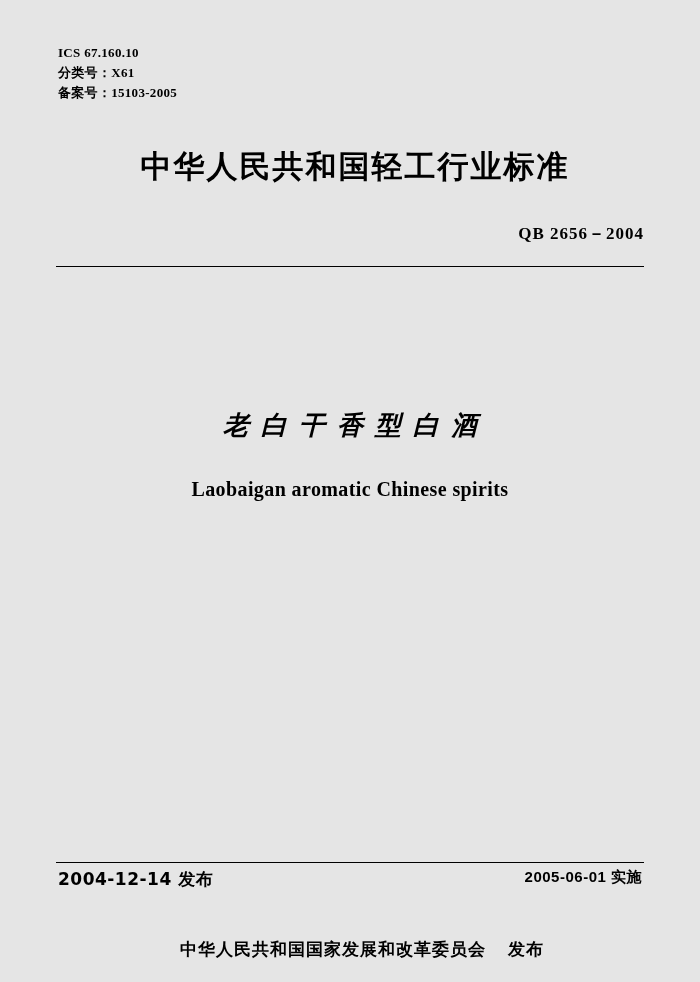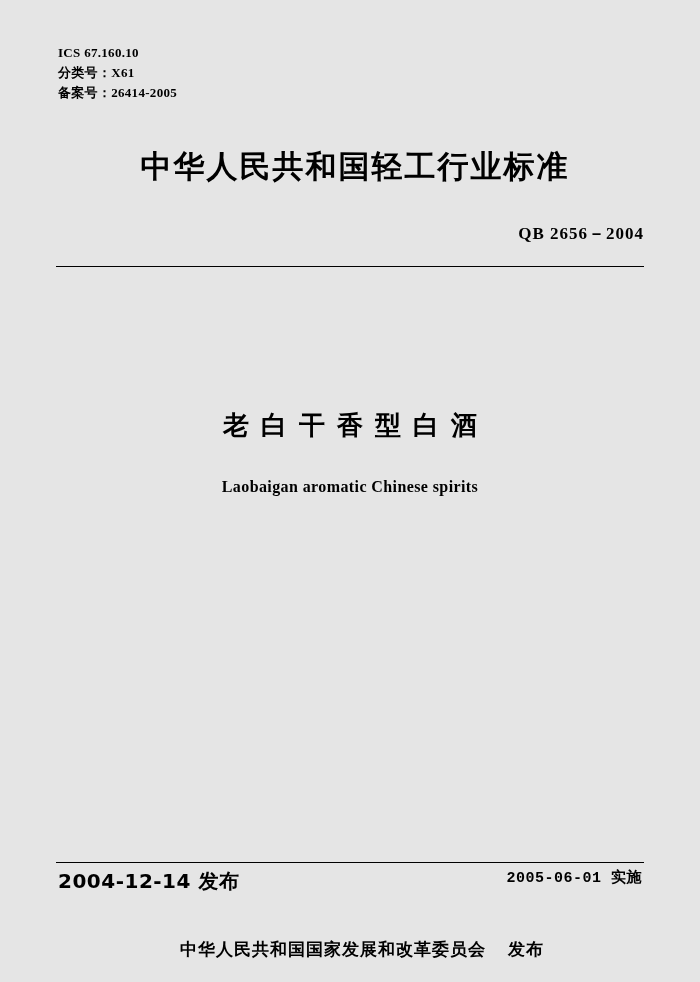--- a/index.html
+++ b/index.html
@@ -87,55 +87,56 @@
   .doc-title-cn {
     position: absolute;
     left: 0; right: 0;
     top: 408px;
     text-align: center;
     font-family: "DejaVu Sans", sans-serif;
     font-weight: bold;
     font-size: 26px;
     letter-spacing: 12px;
     text-indent: 12px;
+    font-style: italic;
   }
   .doc-title-en {
     position: absolute;
     left: 0; right: 0;
     top: 478px;
     text-align: center;
     font-family: "Liberation Serif", serif;
     font-weight: bold;
-    font-size: 16px;
+    font-size: 20px;
     letter-spacing: 0.4px;
   }
 
   
   .footer-rule {
     position: absolute;
     left: 56px;
     width: 588px;
     top: 862px;
     height: 0;
     border-top: 1.6px solid #000;
   }
   .issue-date {
     position: absolute;
     left: 58px;
     top: 868px;
     font-family: "DejaVu Sans", sans-serif;
     font-weight: bold;
-    font-size: 20px;
+    font-size: 17px;
     letter-spacing: 0.5px;
   }
   .effective-date {
     position: absolute;
     right: 58px;
     top: 868px;
-    font-family: Liberation Mono, monospace;
+    font-family: Liberation Sans, sans-serif;
     font-weight: bold;
     font-size: 15px;
     letter-spacing: 0.5px;
     text-align: right;
     margin-left: 19px;
   }
   .issuer {
     position: absolute;
     left: 0; right: 0;
     top: 938px;
@@ -149,21 +150,21 @@
   .issuer .gap { display: inline-block; width: 22px; }
 </style>
 </head>
 <body>
 
 <div class="page">
 
   <div class="header-meta">
     <div>ICS 67.160.10</div>
     <div>分类号：X61</div>
-    <div>备案号：26414-2005</div>
+    <div>备案号：15103-2005</div>
   </div>
 
 
   <div class="std-title">中华人民共和国轻工行业标准</div>
 
   <div class="std-number">QB 2656－2004</div>
 
   <div class="rule"></div>
 
   <div class="doc-title-cn">老白干香型白酒</div>

